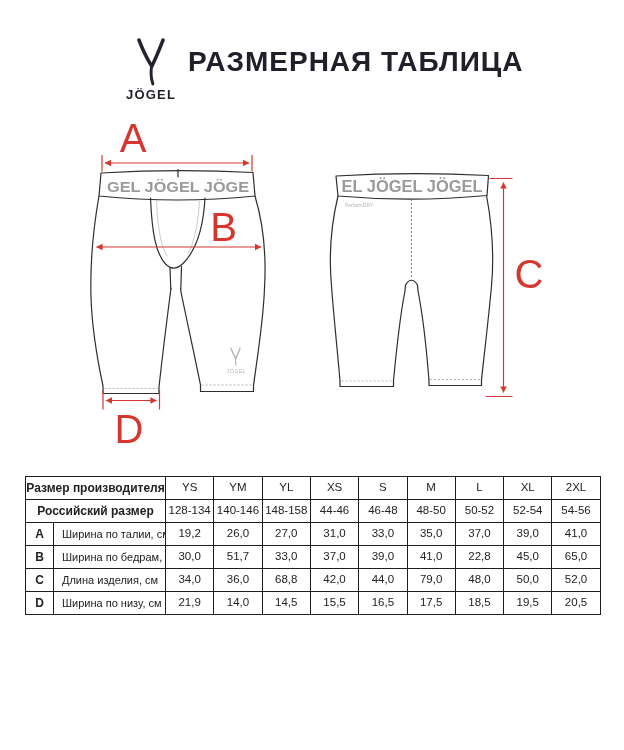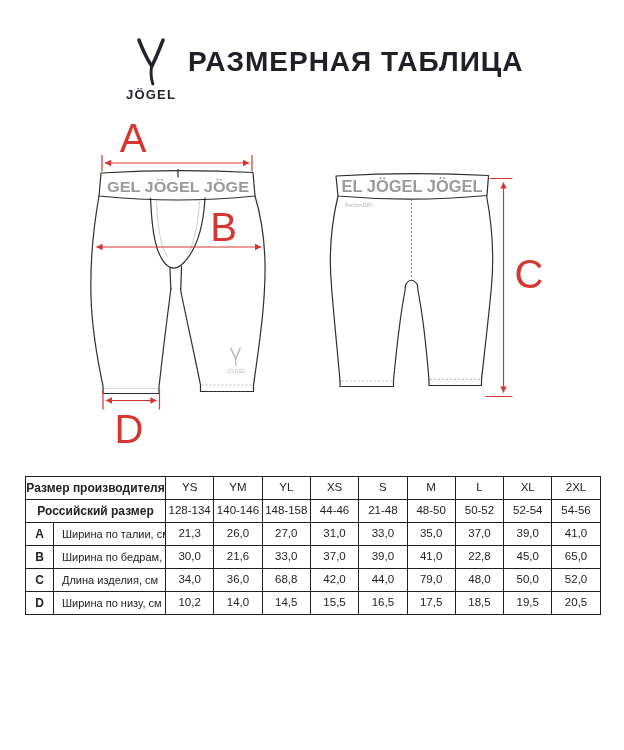--- a/index.html
+++ b/index.html
@@ -153,44 +153,44 @@
           <th class="hval">L</th>
           <th class="hval">XL</th>
           <th class="hval">2XL</th>
         </tr>
         <tr>
           <th class="rowhead" colspan="2">Российский размер</th>
           <th class="hval">128-134</th>
           <th class="hval">140-146</th>
           <th class="hval">148-158</th>
           <th class="hval">44-46</th>
-          <th class="hval">21-48</th>
+          <th class="hval">46-48</th>
           <th class="hval">48-50</th>
           <th class="hval">50-52</th>
           <th class="hval">52-54</th>
           <th class="hval">54-56</th>
         </tr>
         <tr>
           <td class="letter">A</td>
           <td class="mlabel">Ширина по талии, см</td>
-          <td class="val">21,3</td>
+          <td class="val">19,2</td>
           <td class="val">26,0</td>
           <td class="val">27,0</td>
           <td class="val">31,0</td>
           <td class="val">33,0</td>
           <td class="val">35,0</td>
           <td class="val">37,0</td>
           <td class="val">39,0</td>
           <td class="val">41,0</td>
         </tr>
         <tr>
           <td class="letter">B</td>
           <td class="mlabel">Ширина по бедрам, см</td>
           <td class="val">30,0</td>
-          <td class="val">21,6</td>
+          <td class="val">51,7</td>
           <td class="val">33,0</td>
           <td class="val">37,0</td>
           <td class="val">39,0</td>
           <td class="val">41,0</td>
           <td class="val">22,8</td>
           <td class="val">45,0</td>
           <td class="val">65,0</td>
         </tr>
         <tr>
           <td class="letter">C</td>
@@ -201,21 +201,21 @@
           <td class="val">42,0</td>
           <td class="val">44,0</td>
           <td class="val">79,0</td>
           <td class="val">48,0</td>
           <td class="val">50,0</td>
           <td class="val">52,0</td>
         </tr>
         <tr>
           <td class="letter">D</td>
           <td class="mlabel">Ширина по низу, см</td>
-          <td class="val">10,2</td>
+          <td class="val">21,9</td>
           <td class="val">14,0</td>
           <td class="val">14,5</td>
           <td class="val">15,5</td>
           <td class="val">16,5</td>
           <td class="val">17,5</td>
           <td class="val">18,5</td>
           <td class="val">19,5</td>
           <td class="val">20,5</td>
         </tr>
       </tbody>

